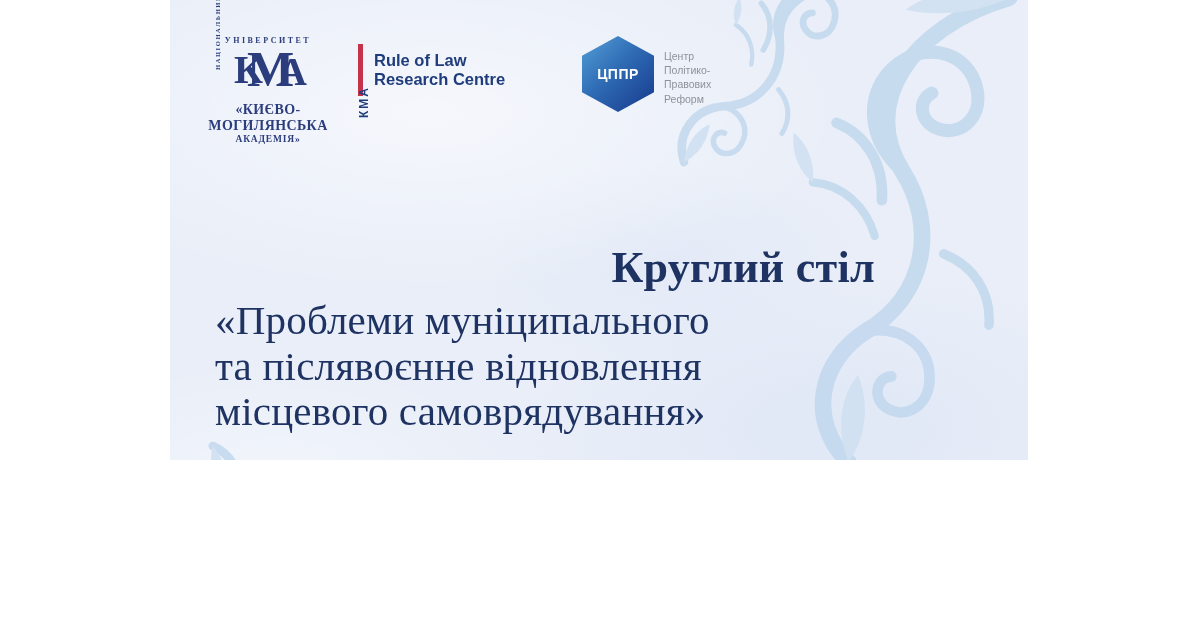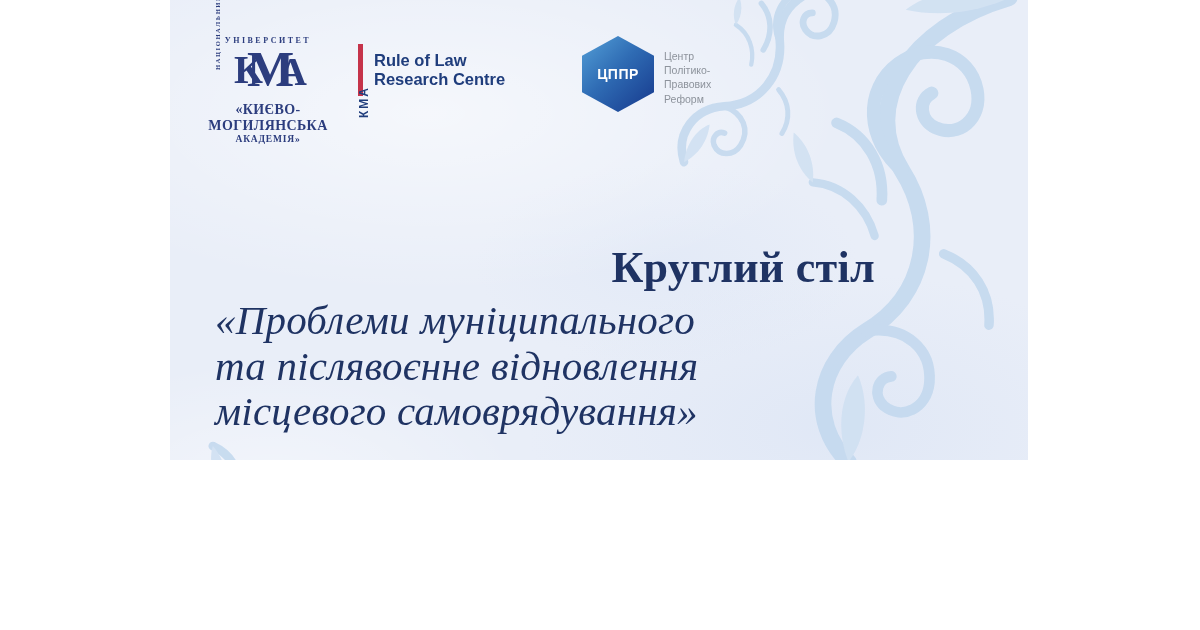--- a/index.html
+++ b/index.html
@@ -64,21 +64,21 @@
     background:linear-gradient(135deg,#54a0d8 0%,#2f6cb4 45%,#16388c 100%);
     display:flex;align-items:center;justify-content:center;}
   .cppr-hex span{color:#ffffff;font-family:"Liberation Sans",sans-serif;font-weight:700;font-size:14px;letter-spacing:.5px;}
   .cppr-text{margin-left:10px;margin-top:13px;font-family:"Liberation Sans",sans-serif;
     font-size:10.5px;line-height:1.35;color:#8d939c;}
 
   
   .title-block{position:absolute;left:45px;top:243px;width:660px;color:#1f3363;}
   .title-line1{font-size:44px;font-weight:700;line-height:1.15;letter-spacing:.3px;text-align:right;}
   .title-rest{font-size:41px;font-weight:400;line-height:1.12;letter-spacing:.2px;margin-top:4px;}
-  .title-rest div{white-space:nowrap;font-style:italic;}
+  .title-rest div{white-space:nowrap;}
 </style>
 </head>
 <body>
 
 <div class="stage">
 
   <svg width="0" height="0" style="position:absolute" aria-hidden="true">
     <defs>
       <g id="orn" fill="none" stroke="#c2d8ee" stroke-linecap="round">
         <path stroke-width="14" d="M205 15 C120 40 80 105 115 160 C145 207 135 265 85 295 C45 320 35 370 70 405"></path>

